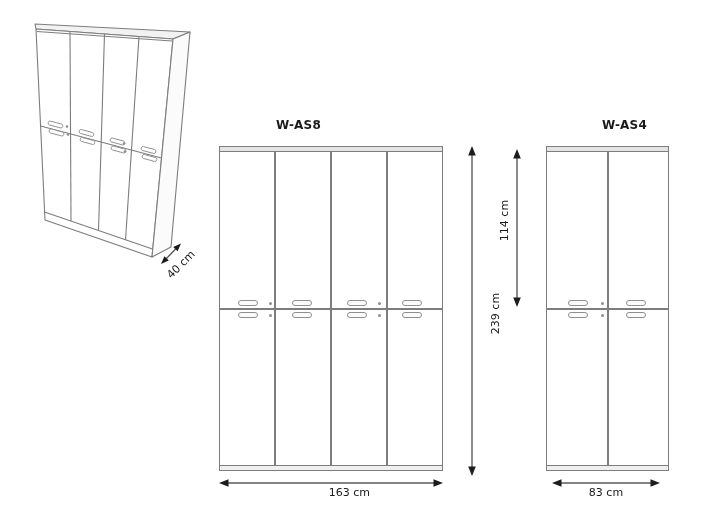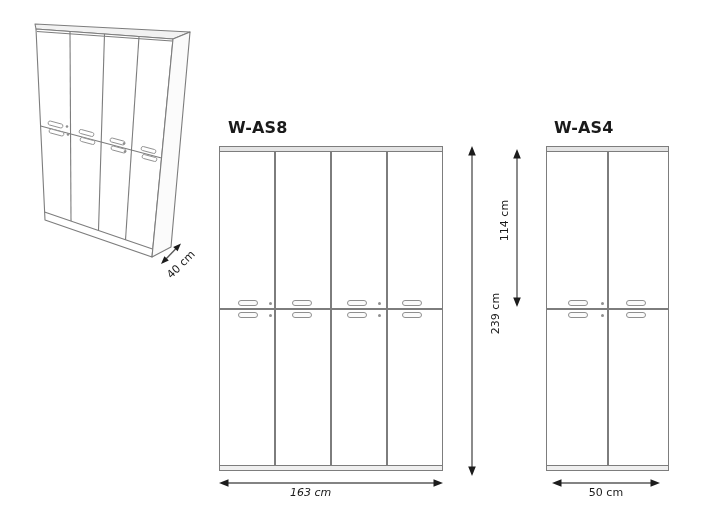--- a/index.html
+++ b/index.html
@@ -28,24 +28,24 @@
   .vdiv{position:absolute;top:5px;bottom:5px;width:2px;background:var(--outline);}
   .hdiv{position:absolute;left:0;right:0;top:161px;height:2px;background:var(--outline);}
   .handle{
     position:absolute;width:20px;height:6px;box-sizing:border-box;
     border:1px solid #8f8f8f;border-radius:3px;background:#fbfbfb;
   }
   .row1{top:153px;} .row2{top:165px;}
   .dot{position:absolute;width:3px;height:3px;border-radius:50%;background:#8f8f8f;}
   .dotrow1{top:155px;} .dotrow2{top:167px;}
   
-  .product-title{position:absolute;font-size:16px;font-weight:bold;letter-spacing:.2px;}
+  .product-title{position:absolute;font-size:12px;font-weight:bold;letter-spacing:.2px;margin-left:48px;}
   .title-was8{left:228px;top:118px;} .title-was4{left:554px;top:118px;text-align:right;}
   .dim-label{position:absolute;font-size:11px;white-space:nowrap;}
-  .lbl-163{left:290px;top:486px;width:80px;text-align:left;font-style:italic;}
+  .lbl-163{left:290px;top:486px;width:80px;text-align:right;}
   .lbl-83{left:566px;top:486px;width:80px;text-align:center;}
   .lbl-239{left:470px;top:307px;width:50px;text-align:center;transform:rotate(-90deg);}
   .lbl-114{left:479px;top:214px;width:50px;text-align:center;transform:rotate(-90deg);}
   .lbl-40{left:158px;top:258px;width:46px;text-align:center;transform:rotate(-45deg);}
   
   .arrow{position:absolute;}
   .a-239{left:465px;top:146px;width:14px;height:330px;}
   .a-114{left:510px;top:149px;width:14px;height:158px;}
   .a-163{left:219px;top:477px;width:224px;height:12px;}
   .a-83{left:552px;top:477px;width:108px;height:12px;}
@@ -150,15 +150,15 @@
     <polygon points="0,6 9.5,2.2 9.5,9.8"></polygon>
     <polygon points="224,6 214.5,2.2 214.5,9.8"></polygon>
   </svg>
   <div class="dim-label lbl-163">163 cm</div>
 
   <svg class="arrow a-83" viewBox="0 0 108 12">
     <line x1="7" y1="6" x2="101" y2="6"></line>
     <polygon points="0,6 9.5,2.2 9.5,9.8"></polygon>
     <polygon points="108,6 98.5,2.2 98.5,9.8"></polygon>
   </svg>
-  <div class="dim-label lbl-83">50 cm</div>
+  <div class="dim-label lbl-83">83 cm</div>
 
 </div>
 
 </body></html>

